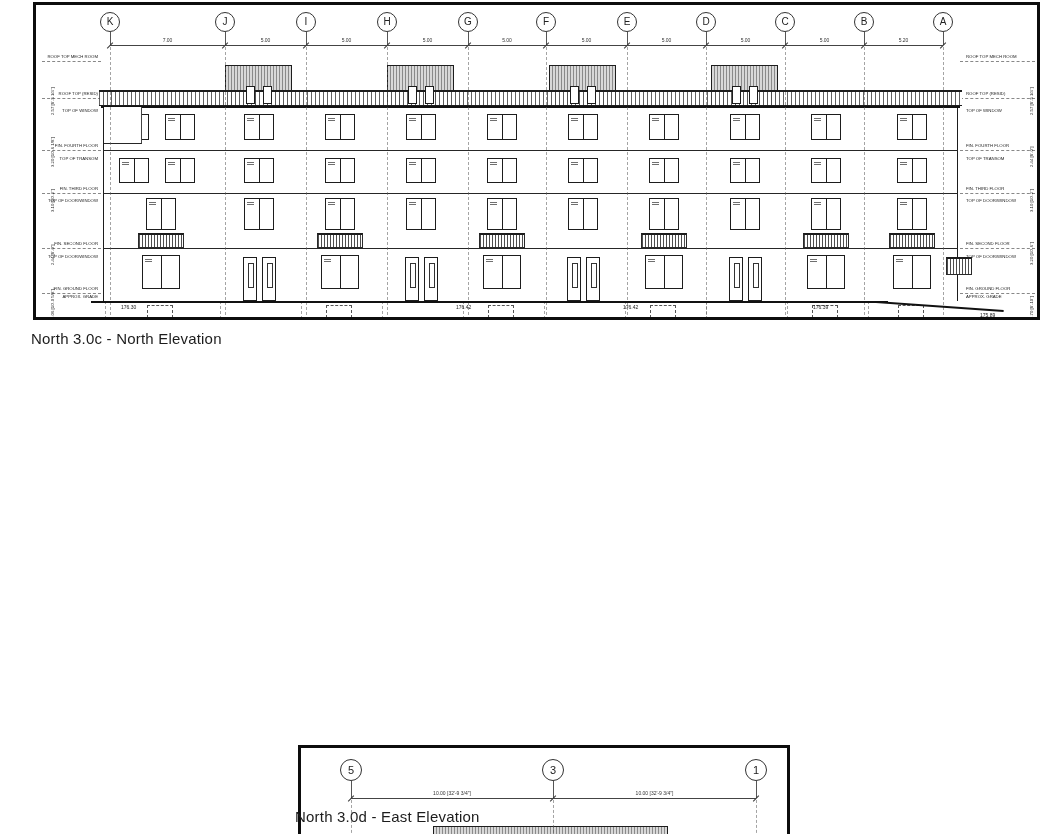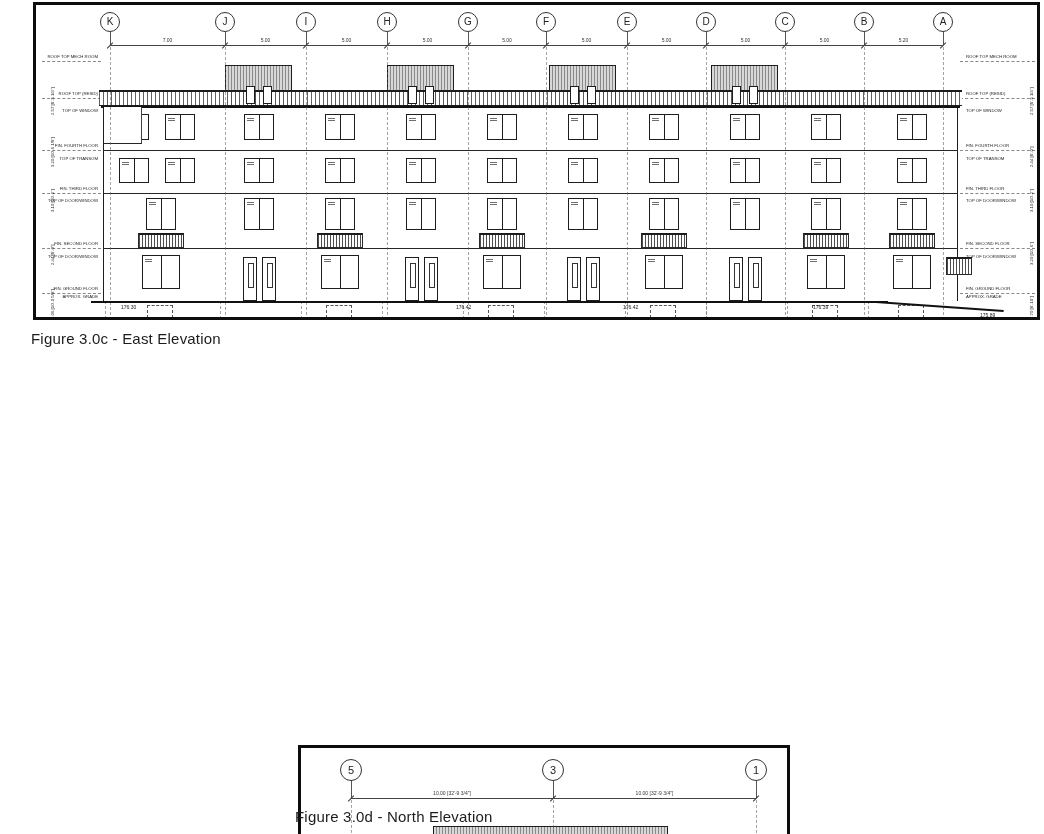--- a/index.html
+++ b/index.html
@@ -269,21 +269,21 @@
       <div class="abs vdim" style="left: 993px; top: 314px;">2.70 [8'-10"]</div>
       <div class="abs grade" style="left: 55px; top: 296px; width: 797px;"></div>
       <div class="abs grade" style="left: 840px; top: 296px; width: 128px; transform: rotate(4deg); transform-origin: 0px 0px;"></div>
       <div class="abs slat" style="left: 910px; top: 252px; width: 26px; height: 18px;"></div>
       <div class="abs spot" style="left: 85px; top: 299px;">176.30</div>
       <div class="abs spot" style="left: 420px; top: 299px;">176.42</div>
       <div class="abs spot" style="left: 587px; top: 299px;">176.42</div>
       <div class="abs spot" style="left: 777px; top: 299px;">176.39</div>
       <div class="abs spot" style="left: 944px; top: 307px;">175.89</div>
     </div>
-  <div class="abs caption" style="left:31px;top:330px;">Figure 3.0c - East Elevation</div>
+  <div class="abs caption" style="left:31px;top:330px;">North 3.0c - North Elevation</div>
 </section>
 
 <section class="abs" style="left:0;top:370px;width:1044px;height:464px;">
   <div class="abs frame" id="east-frame" style="left: 298px; top: 375px; width: 492px; height: 424px;">
       <div class="abs bub" style="left: 39px; top: 11px; width: 22px; height: 22px; font-size: 11px; line-height: 20px;">5</div>
       <div class="abs vline" style="left: 50px; top: 33px; height: 17px;"></div>
       <div class="abs tick" style="left: 46px; top: 50px;"></div>
       <div class="abs vdash" style="left: 50px; top: 52px; height: 352px;"></div>
       <div class="abs bub" style="left: 241px; top: 11px; width: 22px; height: 22px; font-size: 11px; line-height: 20px;">3</div>
       <div class="abs vline" style="left: 252px; top: 33px; height: 17px;"></div>
@@ -291,14 +291,14 @@
       <div class="abs vdash" style="left: 252px; top: 52px; height: 352px;"></div>
       <div class="abs bub" style="left: 444px; top: 11px; width: 22px; height: 22px; font-size: 11px; line-height: 20px;">1</div>
       <div class="abs vline" style="left: 455px; top: 33px; height: 17px;"></div>
       <div class="abs tick" style="left: 451px; top: 50px;"></div>
       <div class="abs vdash" style="left: 455px; top: 52px; height: 352px;"></div>
       <div class="abs hline" style="left: 50px; top: 50px; width: 405px;"></div>
       <div class="abs dimlab" style="left: 50px; top: 42px; width: 202px;">10.00 [32'-9 3/4"]</div>
       <div class="abs dimlab" style="left: 252px; top: 42px; width: 203px;">10.00 [32'-9 3/4"]</div>
       <div class="abs pent tex-v" style="left: 132px; top: 78px; width: 235px; height: 52px;"></div>
     </div>
-  <div class="abs caption" style="left:295px;top:438px;">Figure 3.0d - North Elevation</div>
+  <div class="abs caption" style="left:295px;top:438px;">North 3.0d - East Elevation</div>
 </section>
 
 </body></html>

